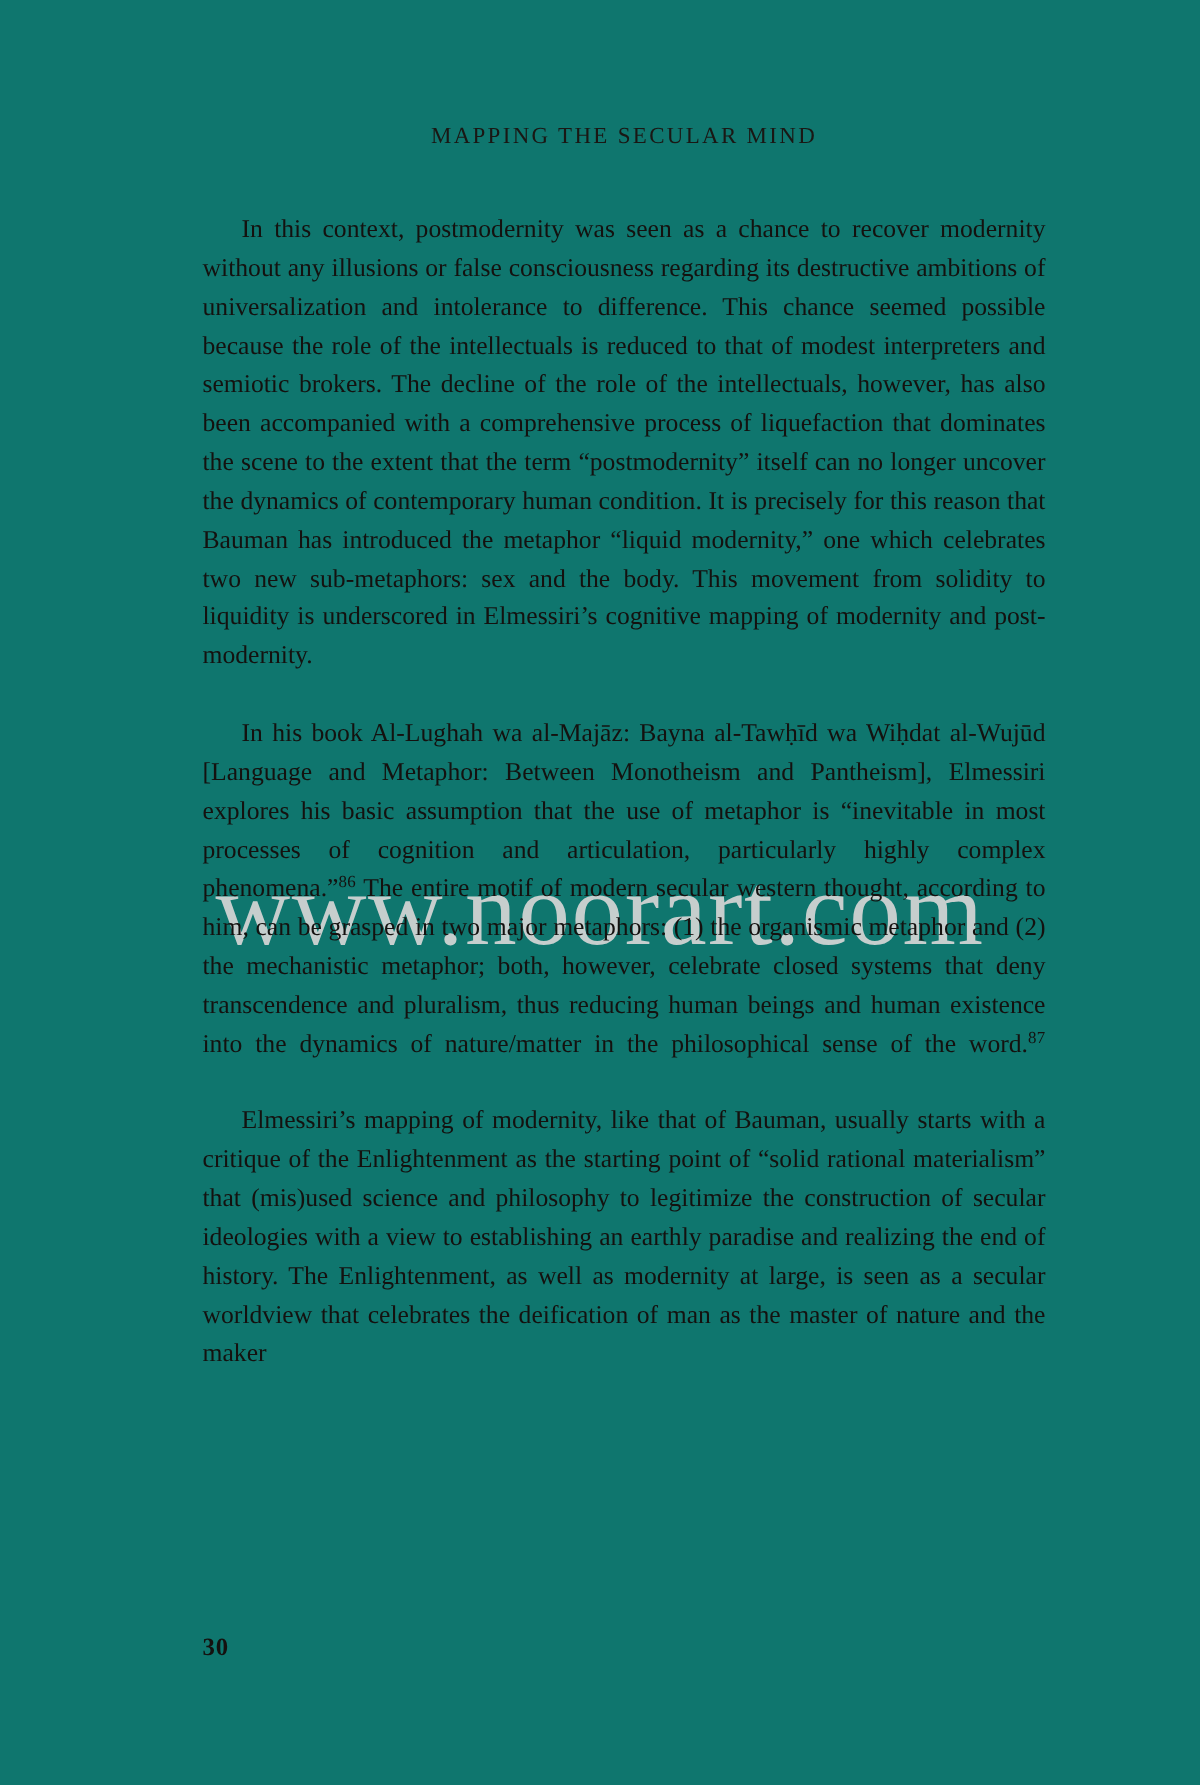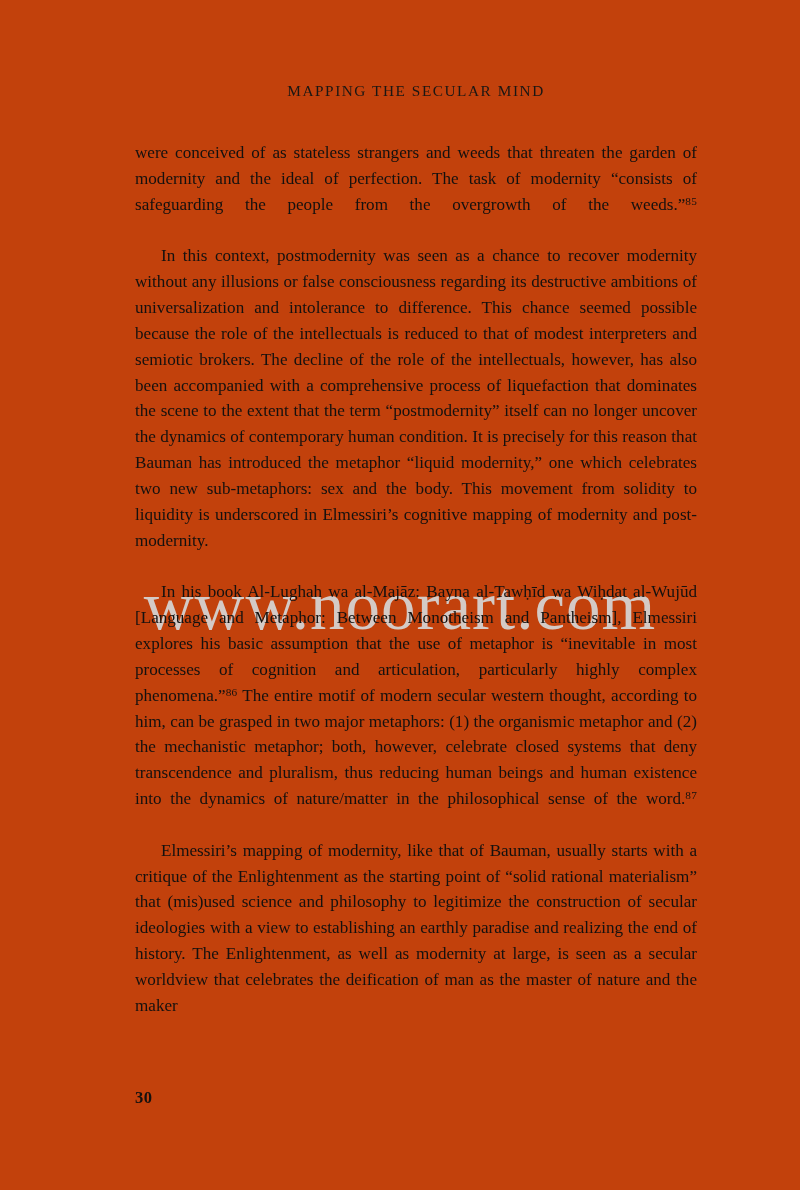--- a/index.html
+++ b/index.html
@@ -113,30 +113,29 @@
   }
 
   
   #textblock { z-index: 10; position: absolute; }
   #running-head { z-index: 10; }
   #folio { z-index: 10; }
 </style>
 </head>
 <body>
 
-<div id="page" style="background: #c2410c;">
+<div id="page" style="background: #0f766e;">
 
   <div id="running-head">MAPPING THE SECULAR MIND</div>
 
   <div id="watermark">
     <span class="wm-text" style="color: rgb(214, 214, 214);">www.noorart.com</span>
   </div>
 
   <div id="textblock" style="color: rgb(20, 17, 15);">
-      <p class=""><span>were conceived of as stateless strangers and weeds that threaten the garden of modernity and the ideal of perfection. The task of modernity “consists of safeguarding the people from the overgrowth of the weeds.”</span><sup class="sup">85</sup></p>
       <p class="indent"><span>In this context, postmodernity was seen as a chance to recover modernity without any illusions or false consciousness regarding its destructive ambitions of universalization and intolerance to difference. This chance seemed possible because the role of the intellectuals is reduced to that of modest interpreters and semiotic brokers. The decline of the role of the intellectuals, however, has also been accompanied with a comprehensive process of liquefaction that dominates the scene to the extent that the term “postmodernity” itself can no longer uncover the dynamics of contemporary human condition. It is precisely for this reason that Bauman has introduced the metaphor “liquid modernity,” one which celebrates two new sub-metaphors: sex and the body. This movement from solidity to liquidity is underscored in Elmessiri’s cognitive mapping of modernity and post-modernity.</span></p>
       <p class="indent"><span>In his book </span><span class="it">Al-Lughah wa al-Majāz: Bayna al-Tawḥīd wa Wiḥdat al-Wujūd</span><span> [Language and Metaphor: Between Monotheism and Pantheism], Elmessiri explores his basic assumption that the use of metaphor is “inevitable in most processes of cognition and articulation, particularly highly complex phenomena.”</span><sup class="sup">86</sup><span> The entire motif of modern secular western thought, according to him, can be grasped in two major metaphors: (1) the organismic metaphor and (2) the mechanistic metaphor; both, however, celebrate closed systems that deny transcendence and pluralism, thus reducing human beings and human existence into the dynamics of nature/matter in the philosophical sense of the word.</span><sup class="sup">87</sup></p>
       <p class="indent"><span>Elmessiri’s mapping of modernity, like that of Bauman, usually starts with a critique of the Enlightenment as the starting point of “solid rational materialism” that (mis)used science and philosophy to legitimize the construction of secular ideologies with a view to establishing an earthly paradise and realizing the end of history. The Enlightenment, as well as modernity at large, is seen as a secular worldview that celebrates the deification of man as the master of nature and the maker</span></p>
     </div>
 
   <div id="folio">30</div>
 
 </div>
 
 </body></html>

